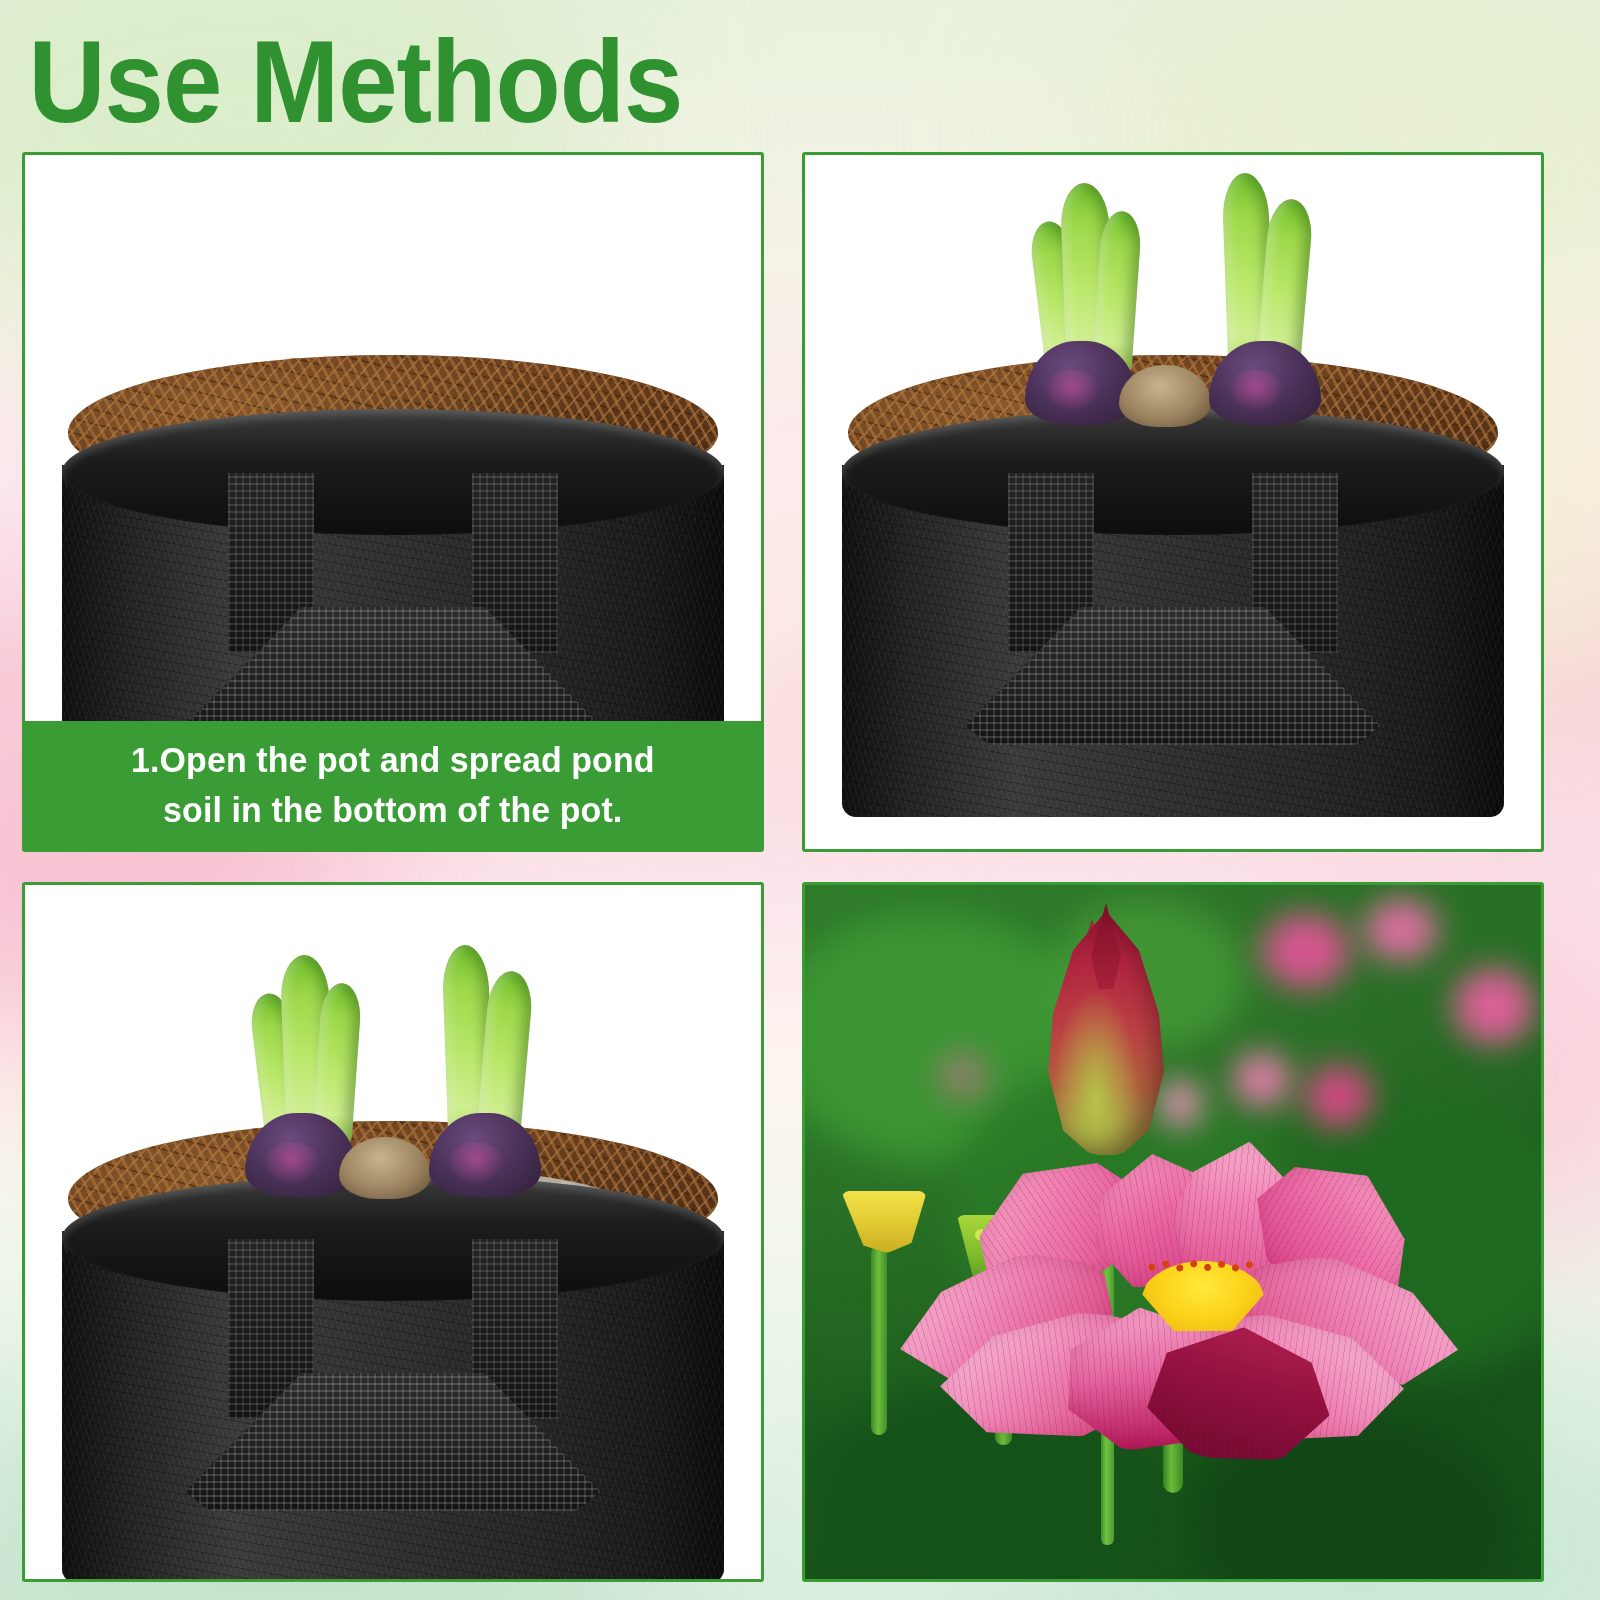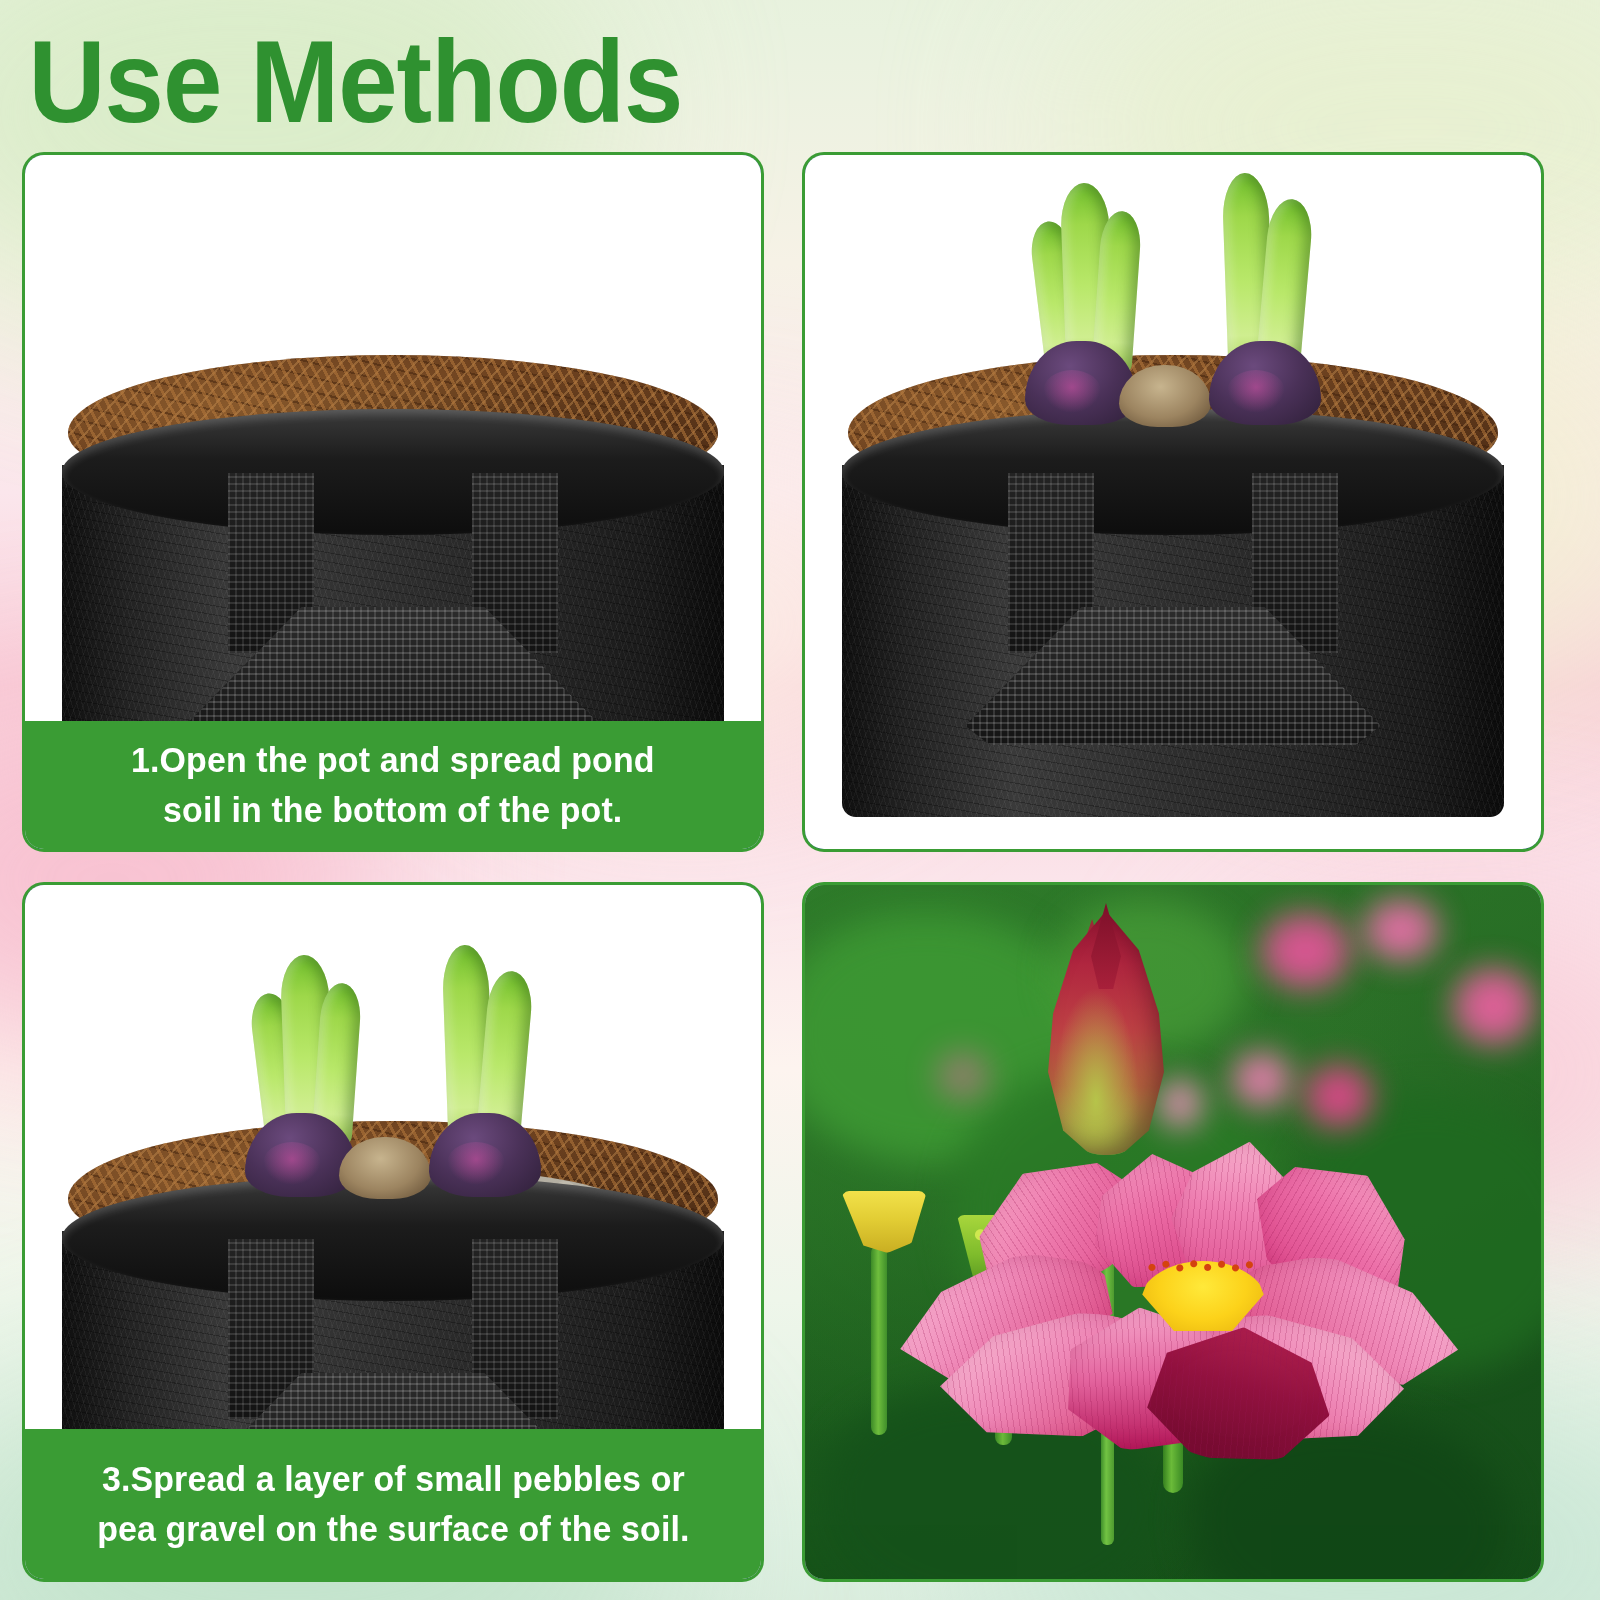--- a/index.html
+++ b/index.html
@@ -34,21 +34,21 @@
     color:#2f9130;line-height:1;
     font-family:"Liberation Sans","DejaVu Sans",sans-serif;
     transform:scaleX(.92);
   }
 
   
   .grid{position:absolute;left:22px;top:152px;width:1556px;height:1430px;
     display:grid;grid-template-columns:742px 742px;grid-template-rows:700px 700px;
     column-gap:38px;row-gap:30px;z-index:2;}
 
-  .panel{position:relative;border:3px solid #3a9c34;border-radius:22px;
+  .panel{position:relative;border:3px solid #3a9c34;border-radius:3px;
     background:#0c4a6e;overflow:hidden;box-sizing:border-box;}
 
   .photo{position:absolute;left:0;right:0;top:0;bottom:0;overflow:hidden;background:#fff;}
 
   
   .caption{position:absolute;left:0;right:0;bottom:0;height:128px;
     background:#3a9c34;color:#fff;display:flex;flex-direction:column;
     align-items:center;justify-content:center;text-align:center;
     font-size:35px;font-weight:700;line-height:1.42;letter-spacing:.1px;
     padding:0 16px;box-sizing:border-box;z-index:6;}
@@ -388,24 +388,20 @@
           <div class="strap-legs">
             <div class="leg l"></div>
             <div class="leg r"></div>
           </div>
           <div class="handle">
             <div class="strap"></div>
           </div>
         </div>
       </div>
     </div>
-    <div class="caption">
-      <span>3.Spread a layer of small pebbles or</span>
-      <span>pea gravel on the surface of the soil.</span>
-    </div>
   </div>
 
   <div class="panel panel-4">
     <div class="photo">
       <div class="pond">
         <div class="leafblur lb1"></div>
         <div class="leafblur lb6"></div>
         <div class="leafblur lb2"></div>
         <div class="leafblur lb3"></div>
         <div class="leafblur lb4"></div>

